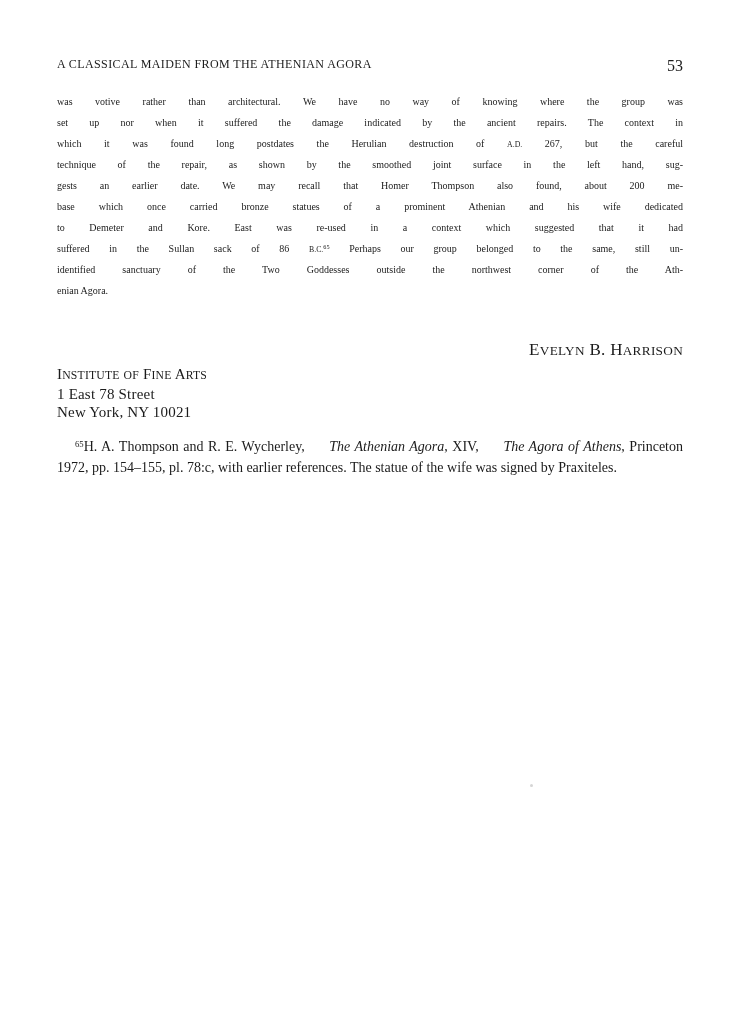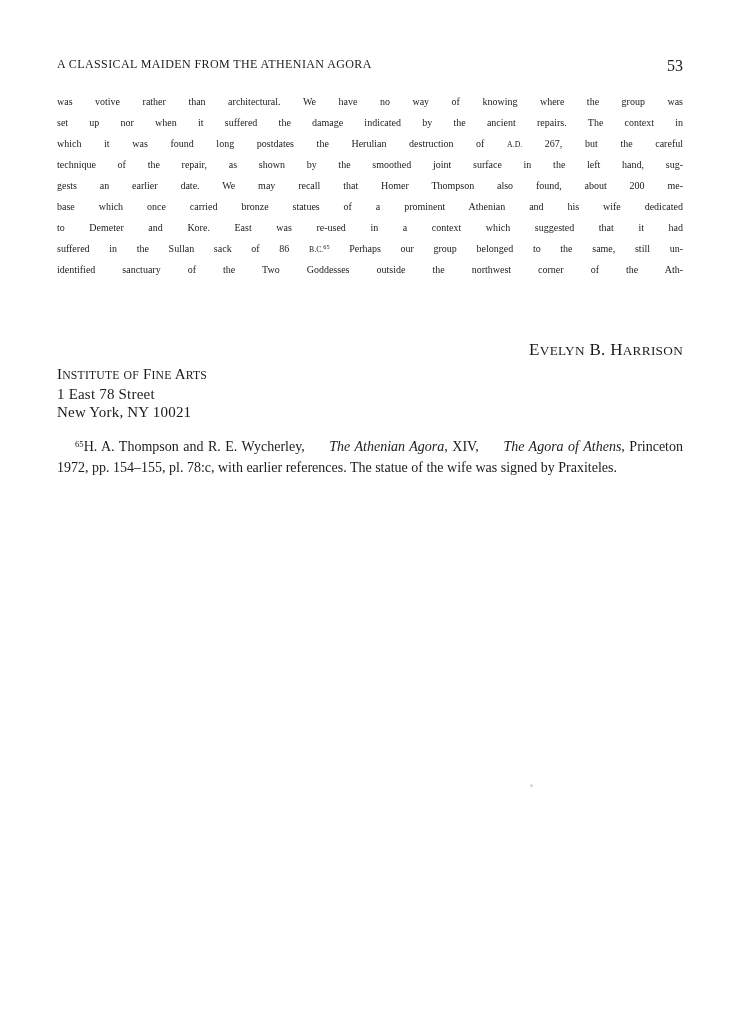--- a/index.html
+++ b/index.html
@@ -110,20 +110,21 @@
   <div class="body-text">
       <div class="tline j"><span>was votive rather than architectural. We have no way of knowing where the group was</span></div>
       <div class="tline j"><span>set up nor when it suffered the damage indicated by the ancient repairs. The context in</span></div>
       <div class="tline j"><span>which it was found long postdates the Herulian destruction of </span><span class="s-sc">A.D.</span><span> 267, but the careful</span></div>
       <div class="tline j"><span>technique of the repair, as shown by the smoothed joint surface in the left hand, sug-</span></div>
       <div class="tline j"><span>gests an earlier date. We may recall that Homer Thompson also found, about 200 me-</span></div>
       <div class="tline j"><span>base which once carried bronze statues of a prominent Athenian and his wife dedicated</span></div>
       <div class="tline j"><span>to Demeter and Kore. East was re-used in a context which suggested that it had</span></div>
       <div class="tline j"><span>suffered in the Sullan sack of 86 </span><span class="s-sc">B.C.</span><span class="s-sup">65</span><span> Perhaps our group belonged to the same, still un-</span></div>
       <div class="tline j"><span>identified sanctuary of the Two Goddesses outside the northwest corner of the Ath-</span></div>
+      <div class="tline"><span>enian Agora.</span></div>
     </div>
 
   <div class="signature"><span>E</span><span class="s-sc">VELYN</span><span> B. H</span><span class="s-sc">ARRISON</span></div>
 
   <div class="address">
       <div class="tline"><span>I</span><span class="s-sc">NSTITUTE</span><span> </span><span class="s-sc">OF</span><span> F</span><span class="s-sc">INE</span><span> A</span><span class="s-sc">RTS</span></div>
       <div class="tline"><span>1 East 78 Street</span></div>
       <div class="tline"><span>New York, NY 10021</span></div>
     </div>
 

